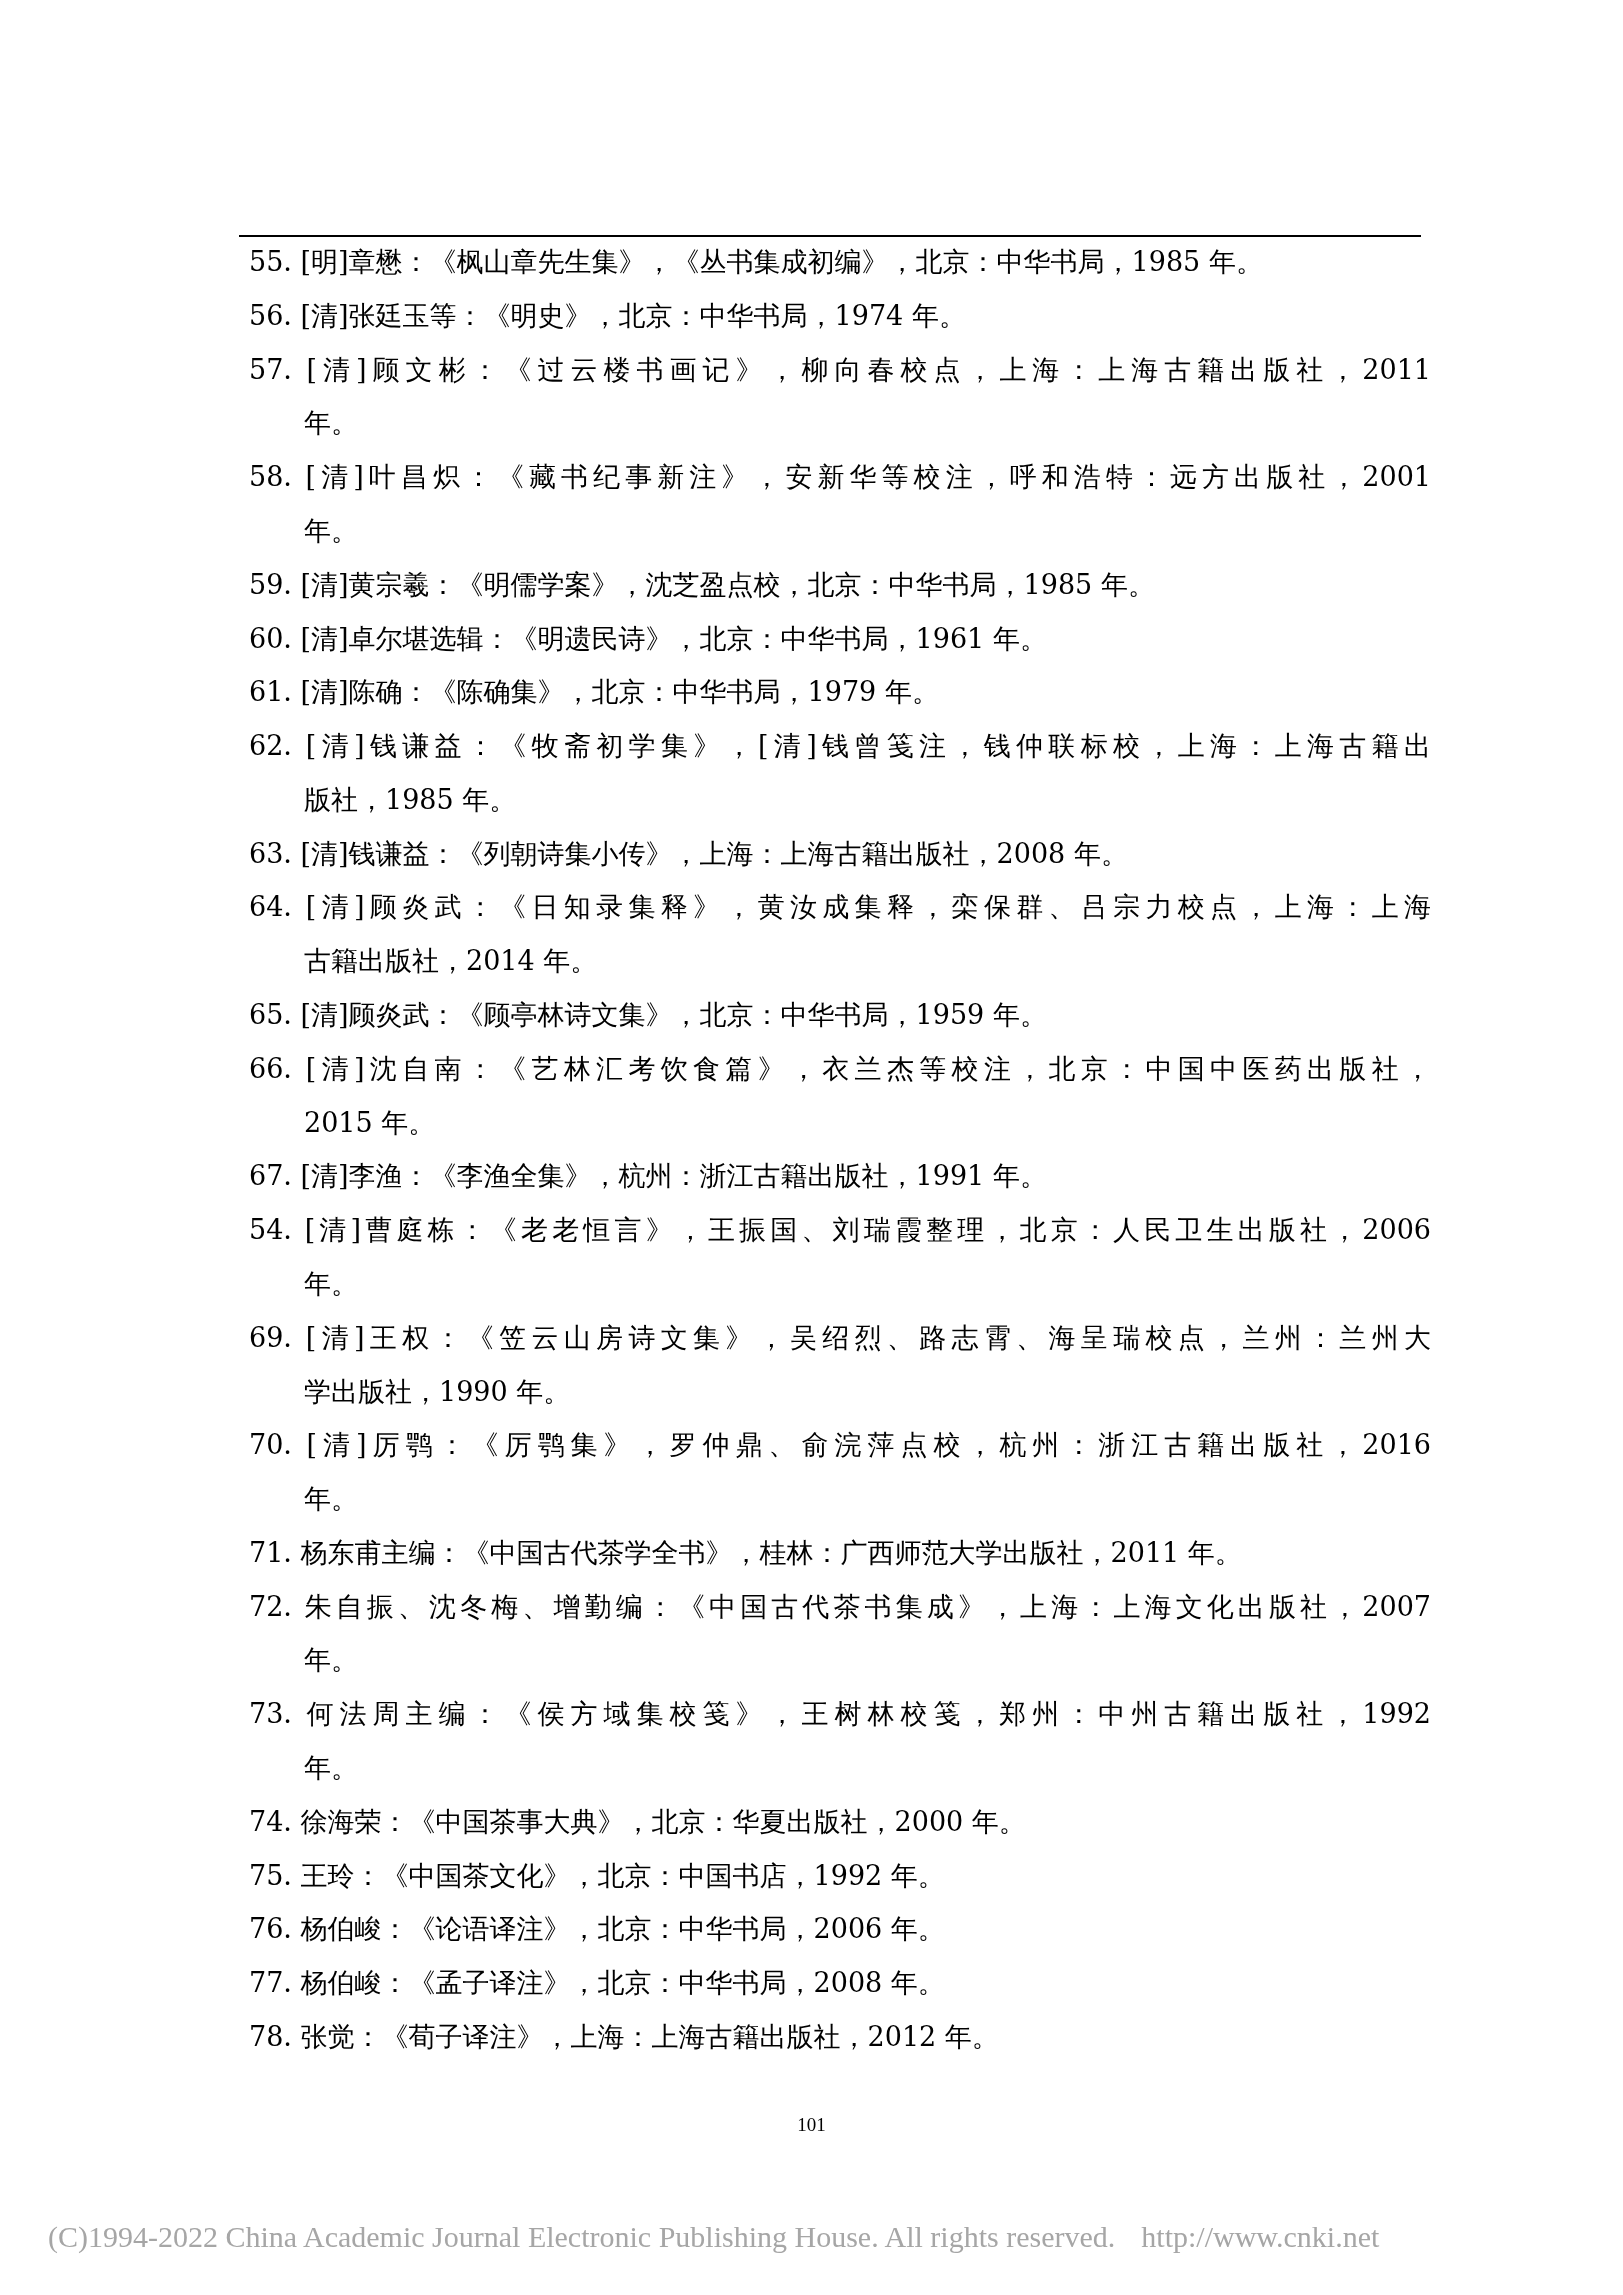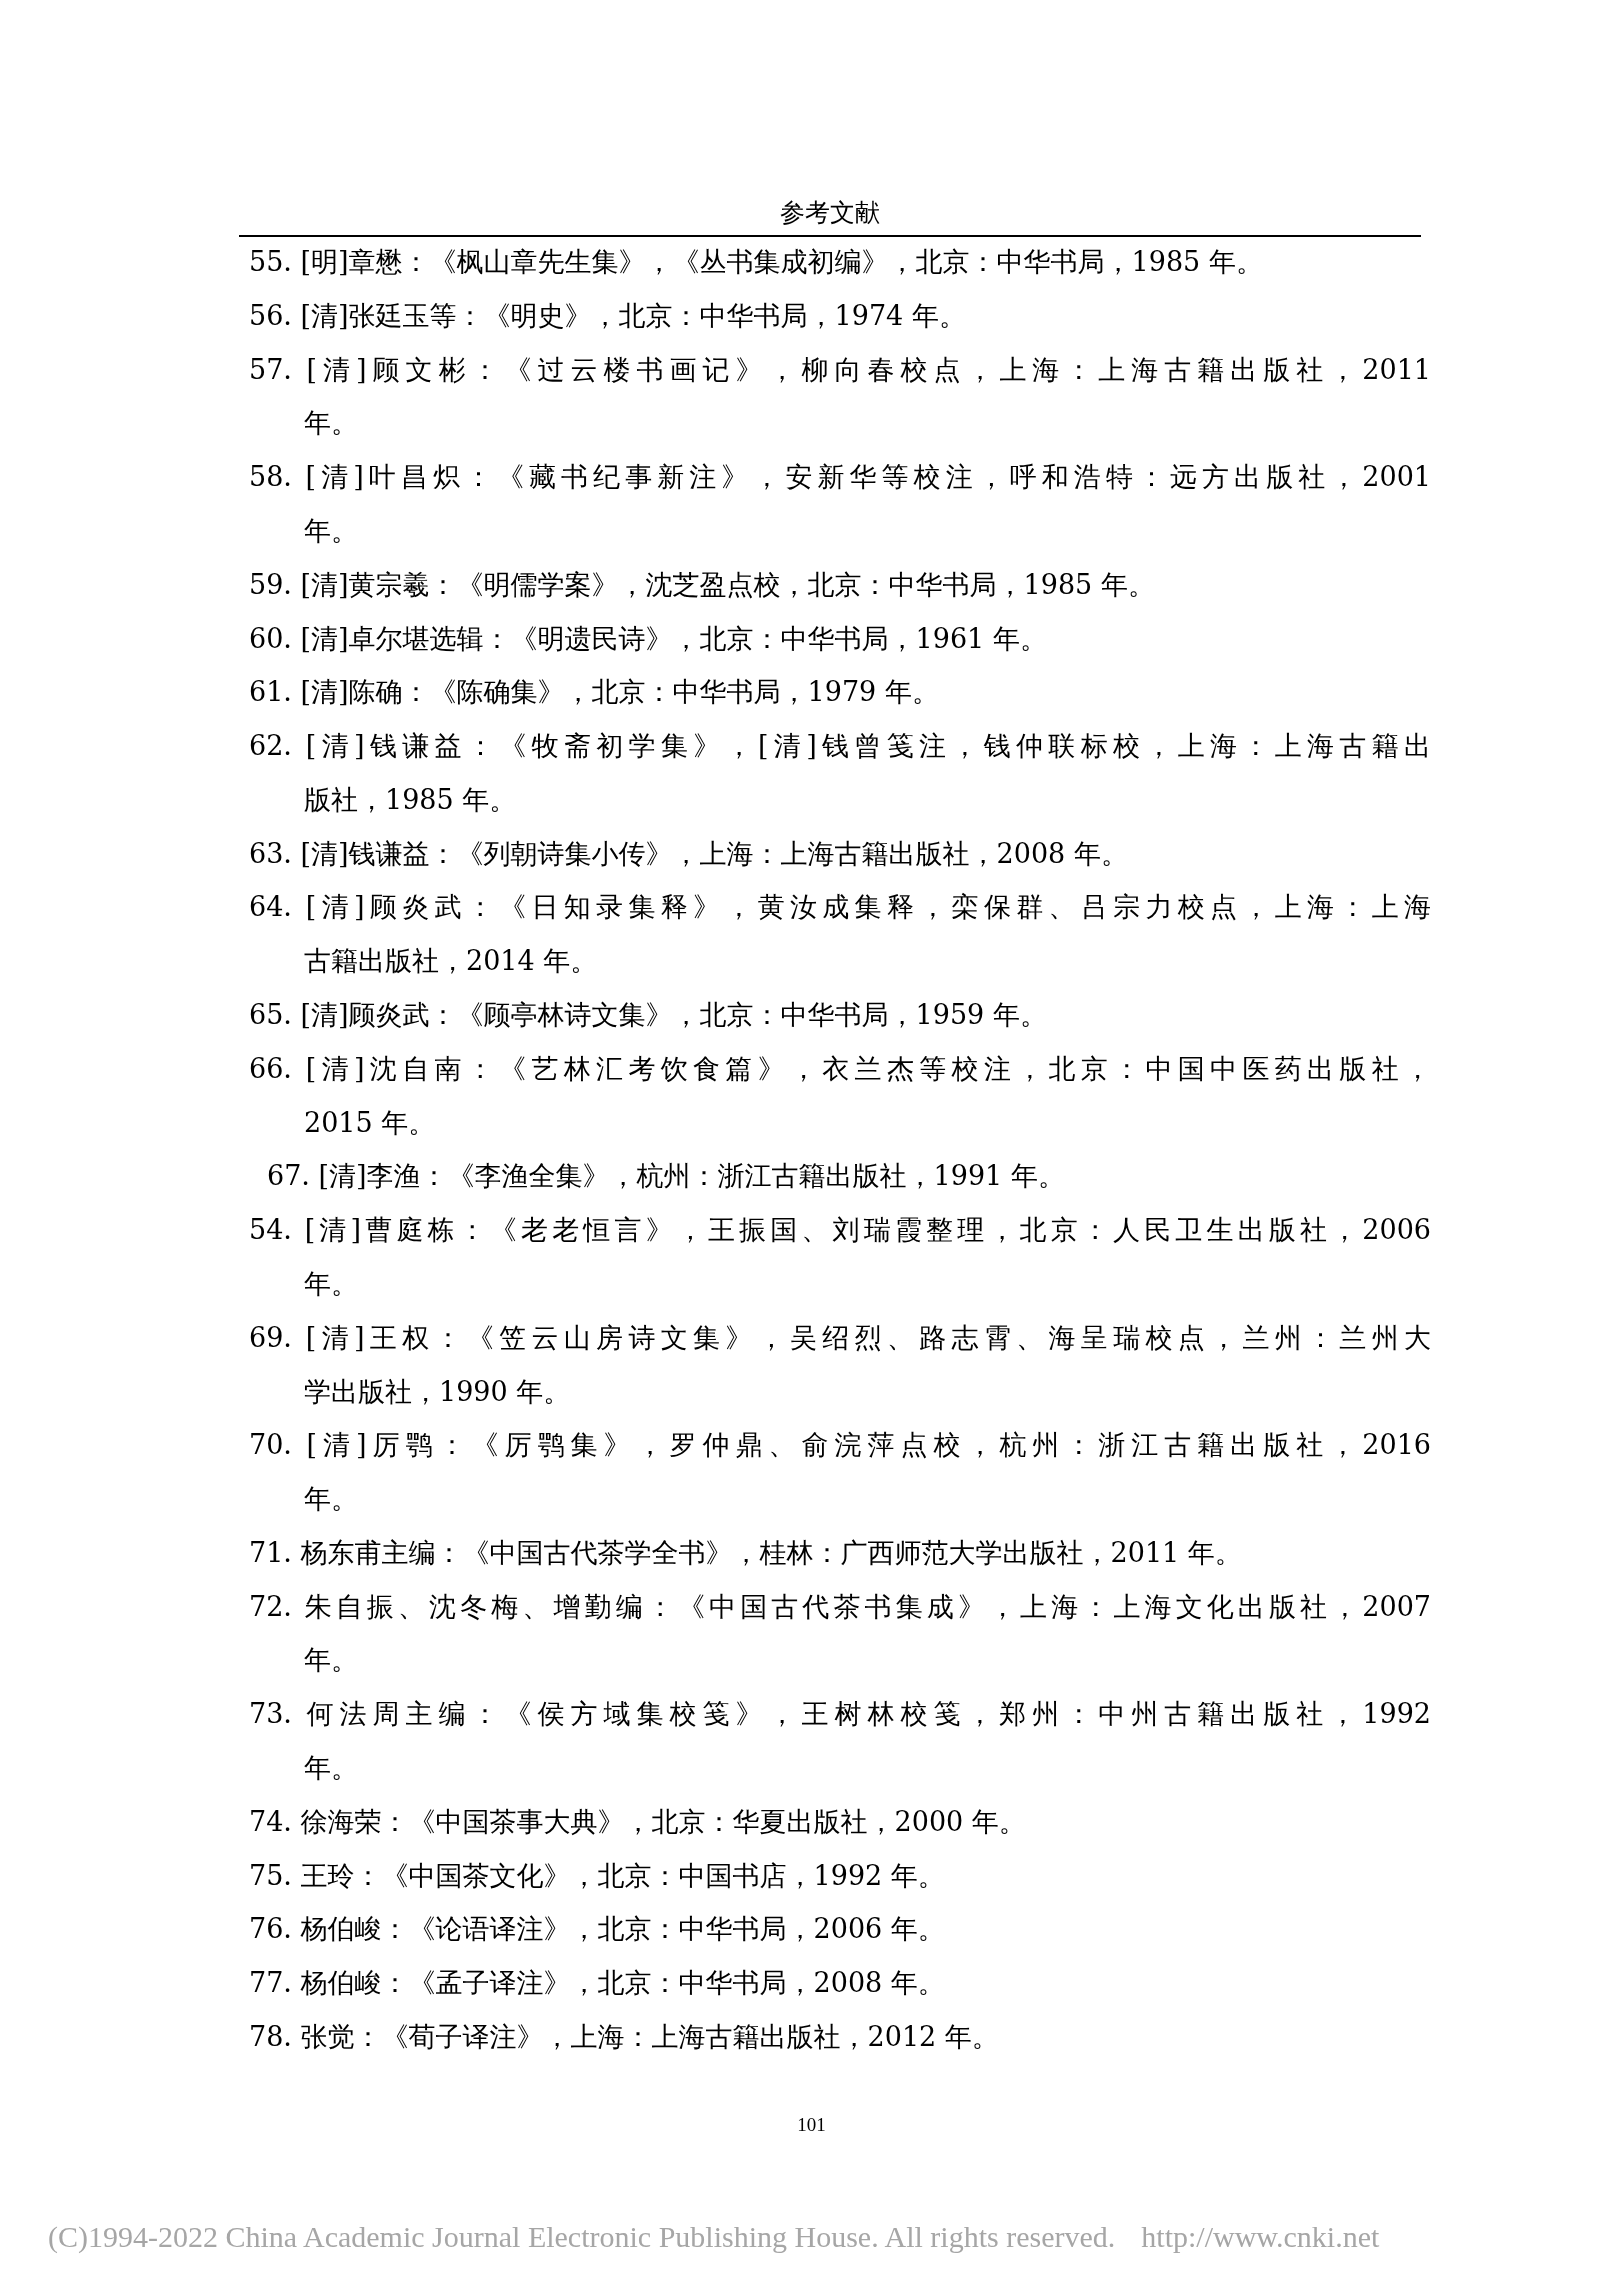--- a/index.html
+++ b/index.html
@@ -28,21 +28,20 @@
     .copyright {
       position: absolute; left: 48px; top: 2217px; height: 39px; line-height: 39px; white-space: nowrap;
       font-family: "Liberation Serif", serif; font-size: 30px; color: #a6a6a6;
     }
     .copyright .url { margin-left: 26px; }
   </style>
 </head>
 <body>
 
 <div class="page">
-  <div class="running-head">参考文献</div>
   <div class="head-rule"></div>
 
   <div class="refs" id="refs">
       <div>
         <div class="line last" style="top: 0px;">55. [明]章懋：《枫山章先生集》，《丛书集成初编》，北京：中华书局，1985 年。</div>
       </div>
       <div>
         <div class="line last" style="top: 54px;">56. [清]张廷玉等：《明史》，北京：中华书局，1974 年。</div>
       </div>
       <div>
@@ -74,21 +73,21 @@
         <div class="line cont last" style="top: 699px;">古籍出版社，2014 年。</div>
       </div>
       <div>
         <div class="line last" style="top: 753px;">65. [清]顾炎武：《顾亭林诗文集》，北京：中华书局，1959 年。</div>
       </div>
       <div>
         <div class="line" style="top: 807px;">66. [清]沈自南：《艺林汇考饮食篇》，衣兰杰等校注，北京：中国中医药出版社，</div>
         <div class="line cont last" style="top: 861px;">2015 年。</div>
       </div>
       <div>
-        <div class="line last" style="top: 914px; margin-left: 18px;">67. [清]李渔：《李渔全集》，杭州：浙江古籍出版社，1991 年。</div>
+        <div class="line last" style="top: 914px;">67. [清]李渔：《李渔全集》，杭州：浙江古籍出版社，1991 年。</div>
       </div>
       <div>
         <div class="line" style="top: 968px;">54. [清]曹庭栋：《老老恒言》，王振国、刘瑞霞整理，北京：人民卫生出版社，2006</div>
         <div class="line cont last" style="top: 1022px;">年。</div>
       </div>
       <div>
         <div class="line" style="top: 1076px;">69. [清]王权：《笠云山房诗文集》，吴绍烈、路志霄、海呈瑞校点，兰州：兰州大</div>
         <div class="line cont last" style="top: 1130px;">学出版社，1990 年。</div>
       </div>
       <div>

